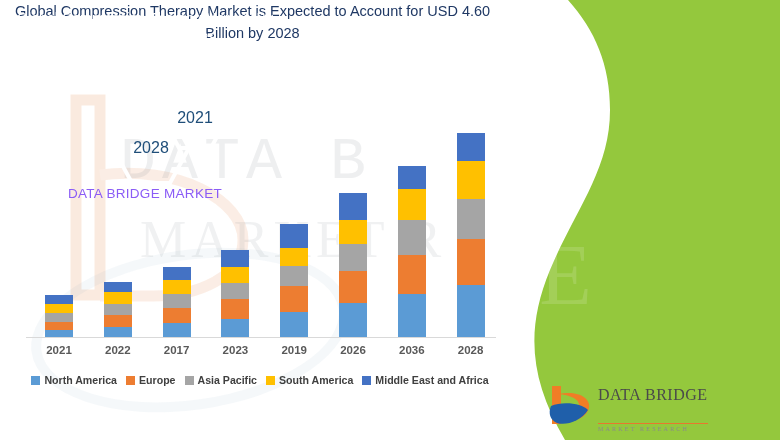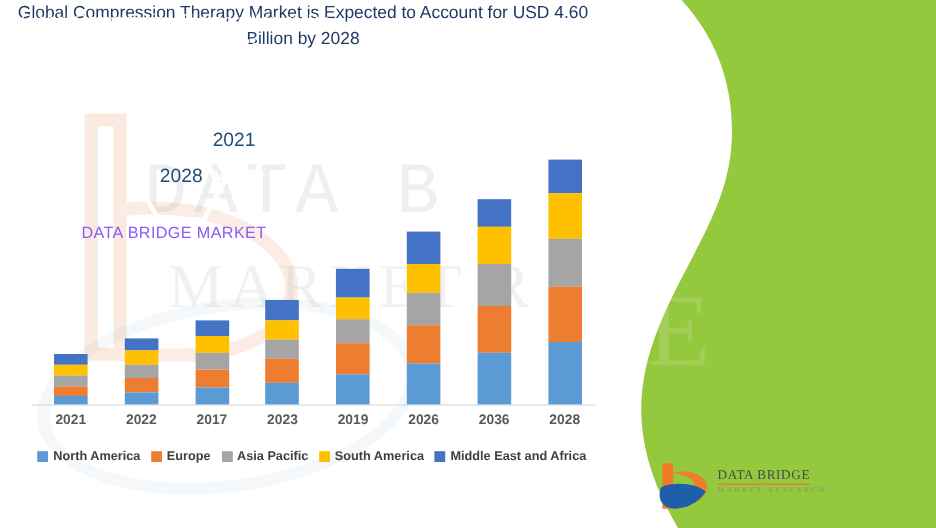--- a/index.html
+++ b/index.html
@@ -45,23 +45,23 @@
   .panel-brand{
     position:absolute;top:183px;left:0;width:290px;text-align:center;
     color:#8b5cf6;font-size:13.5px;line-height:22px;letter-spacing:.3px;
   }
 
   
   .logo{position:absolute;left:548px;top:382px;width:180px;height:46px;}
   .logo-mark{position:absolute;left:0;top:2px;width:44px;height:42px;}
   .logo-text{position:absolute;left:50px;top:4px;}
   .logo-text .lt1{
-    color:#4a4a4a;font-size:11px;letter-spacing:.5px;
-    font-family:"Liberation Serif", serif;
-    border-bottom:1px solid #e8772e;padding-bottom:1px;display:inline-block;
+    color:#4a4a4a;font-size:16px;letter-spacing:.5px;
+    font-family:"Liberation Serif", serif;
+    border-bottom:1px solid #e8772e;padding-bottom:19px;display:inline-block;
   }
   .logo-text .lt2{
     color:#8a8a8a;font-size:6px;letter-spacing:2.2px;margin-top:2px;
     font-family:"Liberation Serif", serif;
   }
 
   
   .chart-area{position:absolute;left:0;top:0;width:520px;height:440px;}
   .chart-title{
     position:absolute;top:0;left:0;width:505px;text-align:center;

